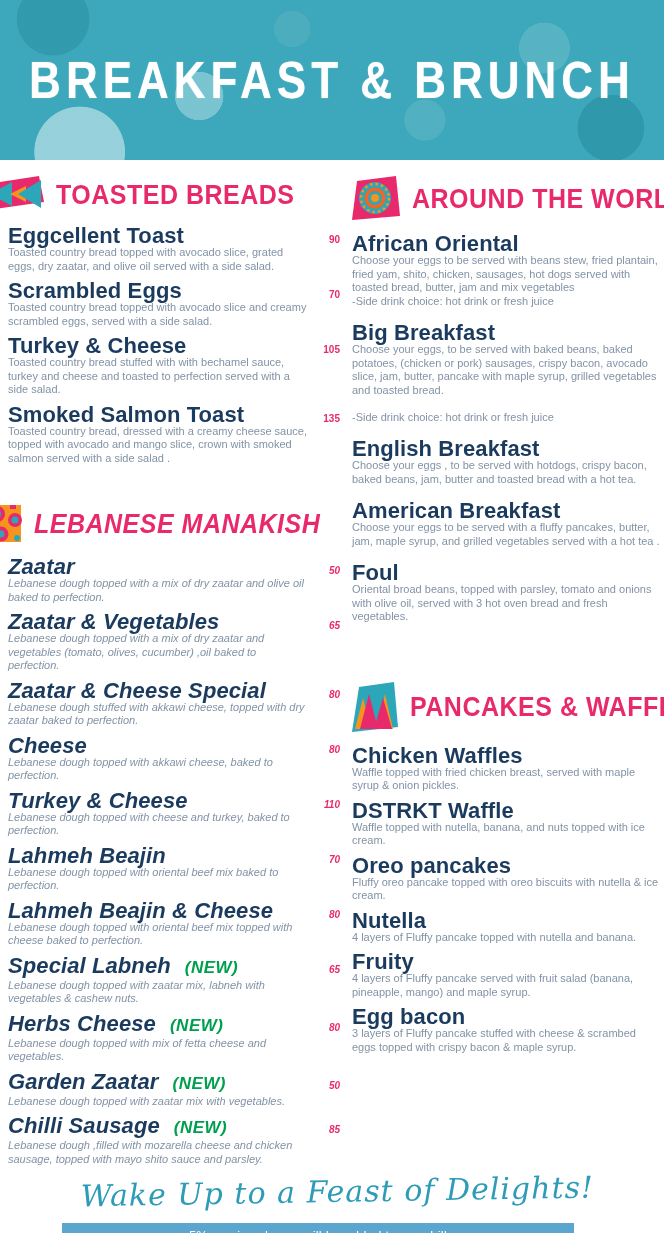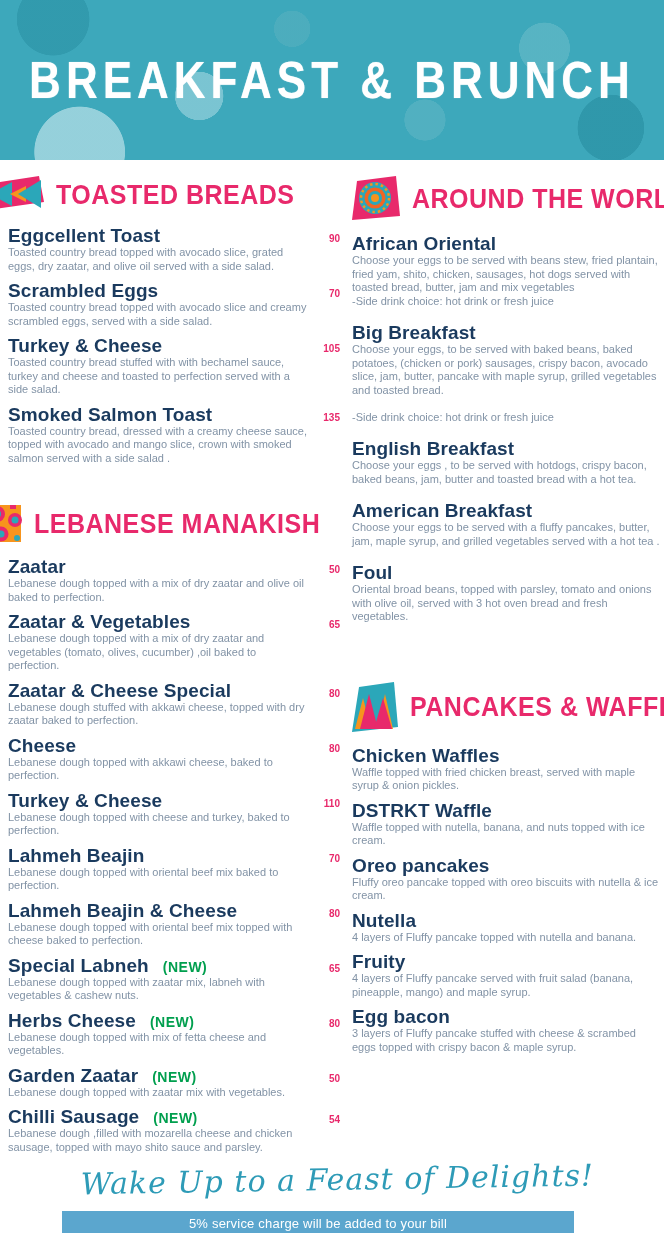--- a/index.html
+++ b/index.html
@@ -31,42 +31,42 @@
     letter-spacing:5px;transform:scaleY(1.18);
     text-shadow:0 0 1px rgba(255,255,255,.6);
     white-space:nowrap;
   }
   
   .columns{display:flex;margin-top:16px;align-items:flex-start;}
   .col{box-sizing:border-box;}
   .col-left{width:340px;padding-left:8px;flex:0 0 340px;}
   .col-right{flex:1;padding-right:18px;padding-left:12px;}
   section{display:block;}
-  .sec-gap1{margin-top:38px;}
+  .sec-gap1{margin-top:38px;font-style:italic;}
   .sec-gap2{margin-top:58px;}
   .sec-header{display:flex;align-items:center;margin-bottom:14px;}
   .col-left .sec-header{margin-left:-20px;}
   .sec-icon{flex:0 0 auto;line-height:0;margin-right:12px;}
   .sec-title{
     margin:0;color:var(--accent-pink,#e8296b);
     font-size:25px;font-weight:bold;letter-spacing:.5px;
     transform:scaleY(1.12);transform-origin:left center;
     white-space:nowrap;
   }
   
   .item{margin-bottom:8px;}
   .aw .item{margin-bottom:15px;}
   .item-head{display:flex;align-items:baseline;}
   .item-name{
     color:var(--title-navy,#1a3a5e);
-    font-size:19px;font-weight:bold;line-height:19px;letter-spacing:.1px;
+    font-size:22px;font-weight:bold;line-height:19px;letter-spacing:.1px;
   }
   .item-badge{
     color:var(--new-green,#009f4e);
-    font-size:14px;font-weight:bold;margin-left:14px;
+    font-size:17px;font-weight:bold;margin-left:14px;
     letter-spacing:.5px;
   }
   .item-price{
     margin-left:auto;color:var(--accent-pink,#e8296b);
     font-size:10px;font-weight:bold;padding-top:3px;
   }
   .item-desc{
     margin:1px 0 0 0;max-width:300px;
     color:var(--desc-gray,#8293a6);
     font-size:11px;line-height:13.5px;
@@ -259,21 +259,21 @@
       <span class="item-badge">(NEW)</span>
       <span class="item-price">50</span>
     </div>
     <p class="item-desc">Lebanese dough topped with zaatar mix with vegetables.</p>
   </div>
 
   <div class="item">
     <div class="item-head">
       <span class="item-name">Chilli Sausage</span>
       <span class="item-badge">(NEW)</span>
-      <span class="item-price">54</span>
+      <span class="item-price">85</span>
     </div>
     <p class="item-desc">Lebanese dough ,filled with mozarella cheese and chicken sausage, topped with mayo shito sauce and parsley.</p>
   </div>
 </div>
       </section>
 
     </div>
 
     <div class="col col-right">
 

